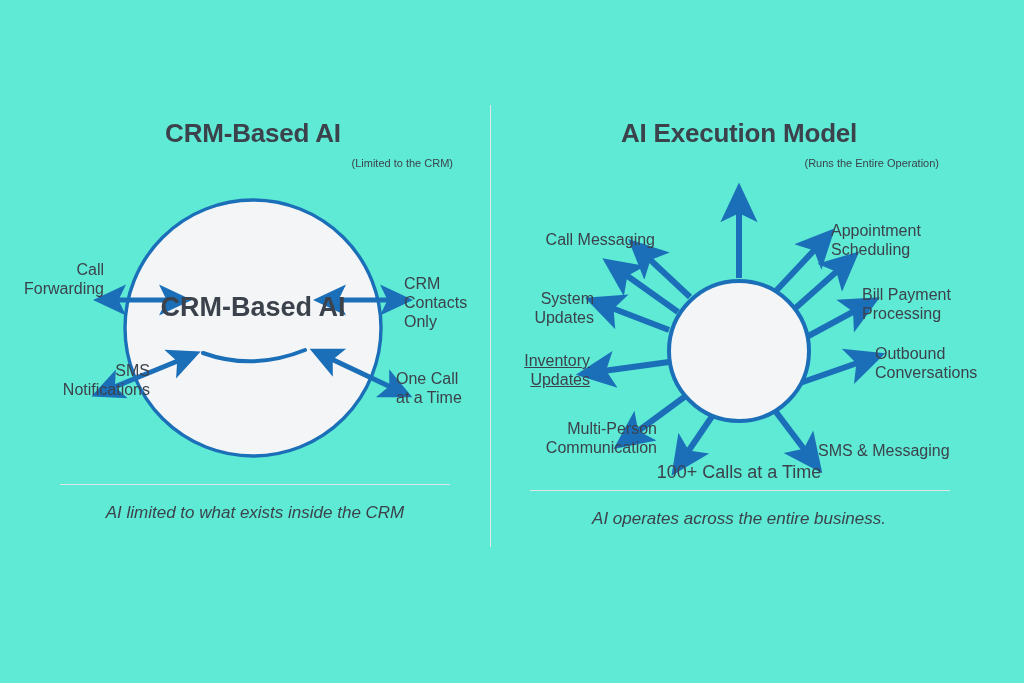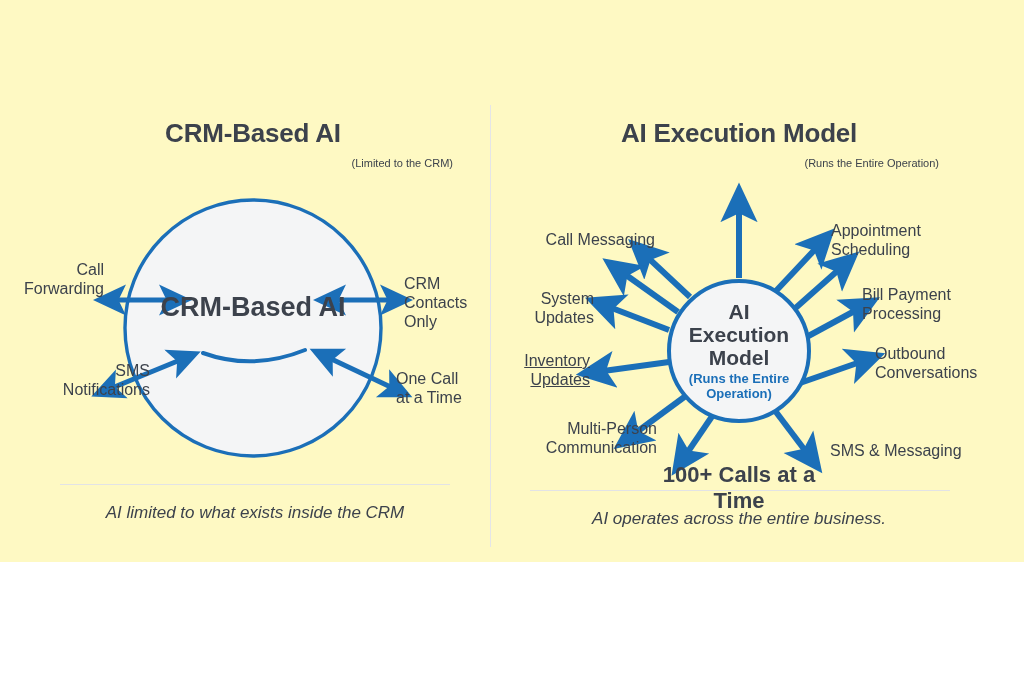--- a/index.html
+++ b/index.html
@@ -10,22 +10,22 @@
   body {
     width: 1024px;
     height: 683px;
     font-family: "Liberation Sans", sans-serif;
     color: #3c424c;
     overflow: hidden;
   }
   #stage {
     position: relative;
     width: 1024px;
-    height: 562px;
-    background: #fef9c3;
+    height: 683px;
+    background: #5eead4;
   }
 
   
   .panel-title {
     position: absolute;
     text-align: center;
     font-size: 26px;
     font-weight: bold;
     color: #3c424c;
     letter-spacing: -0.2px;
@@ -62,21 +62,21 @@
   .lbl {
     position: absolute;
     font-size: 16px;
     line-height: 1.18;
     color: #3c424c;
     white-space: pre-line;
   }
   .lbl.r { text-align: right; }
   .lbl.l { text-align: left; }
   .lbl.c { text-align: center; }
-  .lbl.bold { font-weight: bold; font-size: 22px; }
+  .lbl.bold { font-weight: normal; font-size: 18px; }
 
   
   .core-left {
     position: absolute;
     text-align: center;
     font-size: 27px;
     font-weight: bold;
     color: #3c424c;
     white-space: nowrap;
   }
@@ -185,37 +185,30 @@
 
     <line x1="801" y1="340" x2="862" y2="307" stroke="#1b6fb8" stroke-width="6" marker-end="url(#ahead)"></line>
 
     <line x1="791" y1="312" x2="844" y2="265" stroke="#1b6fb8" stroke-width="6" marker-end="url(#ahead)"></line>
 
     <line x1="775" y1="292" x2="821" y2="243" stroke="#1b6fb8" stroke-width="6" marker-end="url(#ahead)"></line>
 
     <circle cx="739" cy="351" r="70" fill="#f4f5f6" stroke="#1b6fb8" stroke-width="4"></circle>
   </svg>
 
-  <div class="core-right" style="left:664px; top:300px;">
-    <span class="big" style="white-space: pre-line;">AI
-Execution
-Model</span>
-    <span class="small" style="white-space: pre-line;">(Runs the Entire
-Operation)</span>
-  </div>
 
   <div class="lbl r" style="left:495px; top:231px; width:160px;">Call Messaging</div>
   <div class="lbl r" style="left:470px; top:290px; width:124px;">System
 Updates</div>
   <div class="lbl r" style="left:466px; top:352px; width:124px;text-decoration:underline;">Inventory
 Updates</div>
   <div class="lbl r" style="left:480px; top:420px; width:177px;">Multi-Person
 Communication</div>
   <div class="lbl c bold" style="left:641px; top:462px; width:196px;">100+ Calls at a Time</div>
-  <div class="lbl l" style="left:818px; top:442px; width:180px;padding-left:12px;">SMS &amp; Messaging</div>
+  <div class="lbl l" style="left:818px; top:442px; width:180px;">SMS &amp; Messaging</div>
   <div class="lbl l" style="left:875px; top:345px; width:150px;">Outbound
 Conversations</div>
   <div class="lbl l" style="left:862px; top:286px; width:150px;">Bill Payment
 Processing</div>
   <div class="lbl l" style="left:831px; top:222px; width:150px;">Appointment
 Scheduling</div>
 
   <div class="rule" style="left:530px; top:490px; width:420px;"></div>
   <div class="caption" style="left:519px; top:509px; width:440px;">AI operates across the entire business.</div>
 

